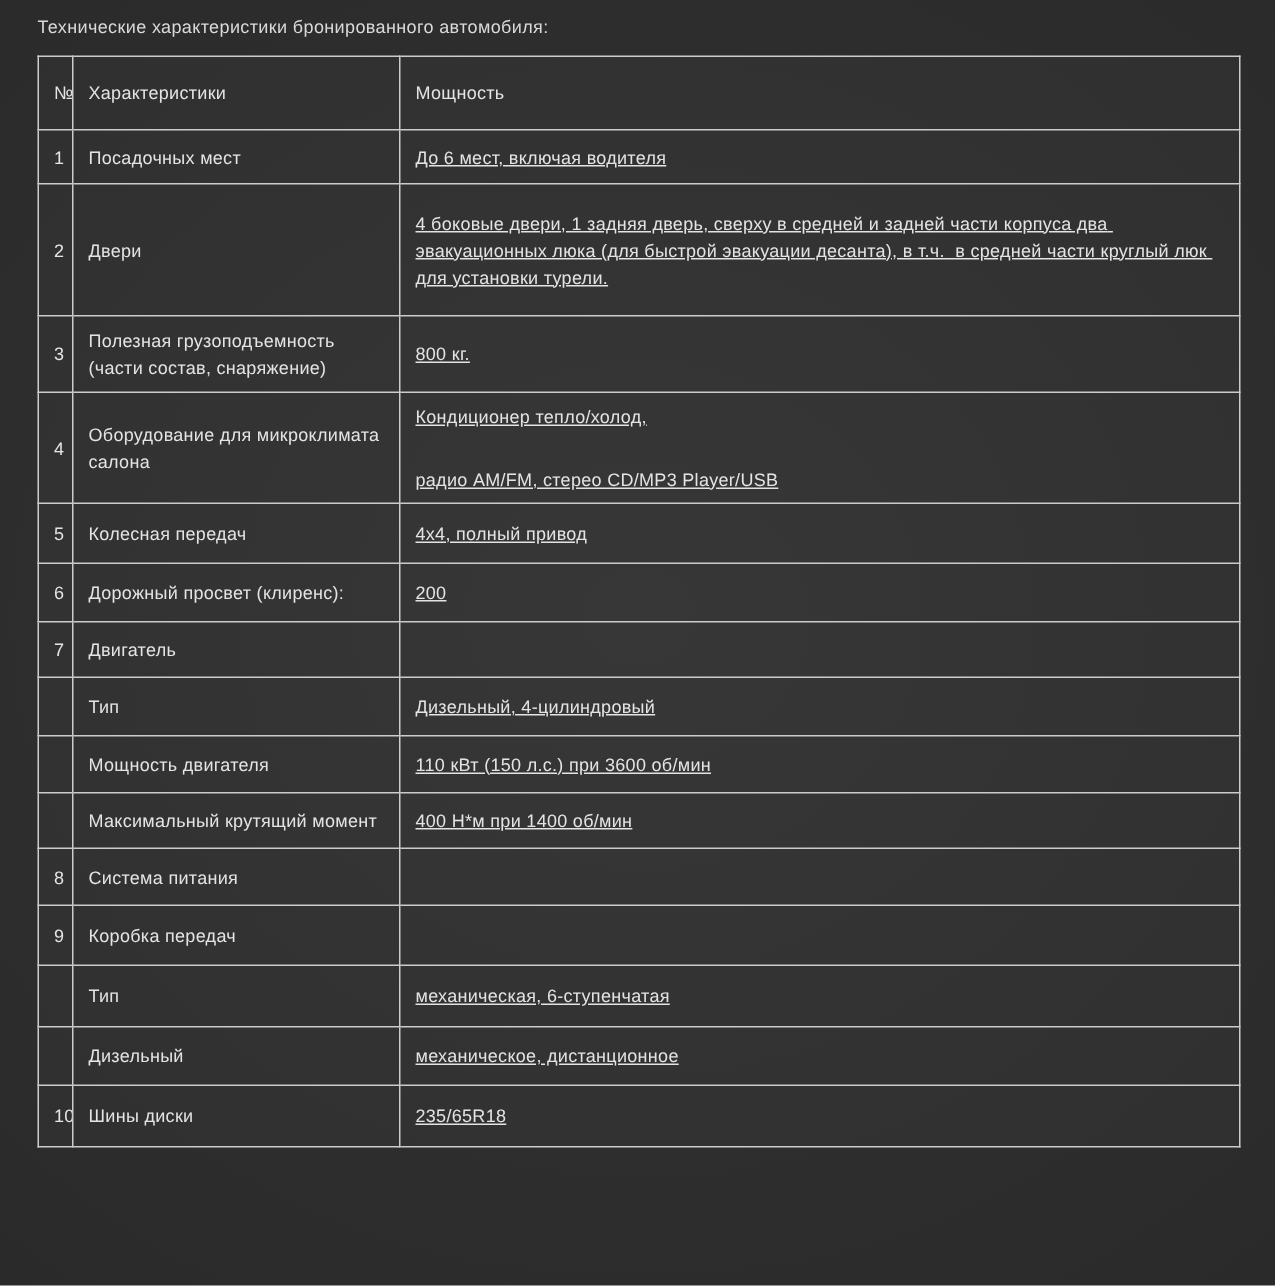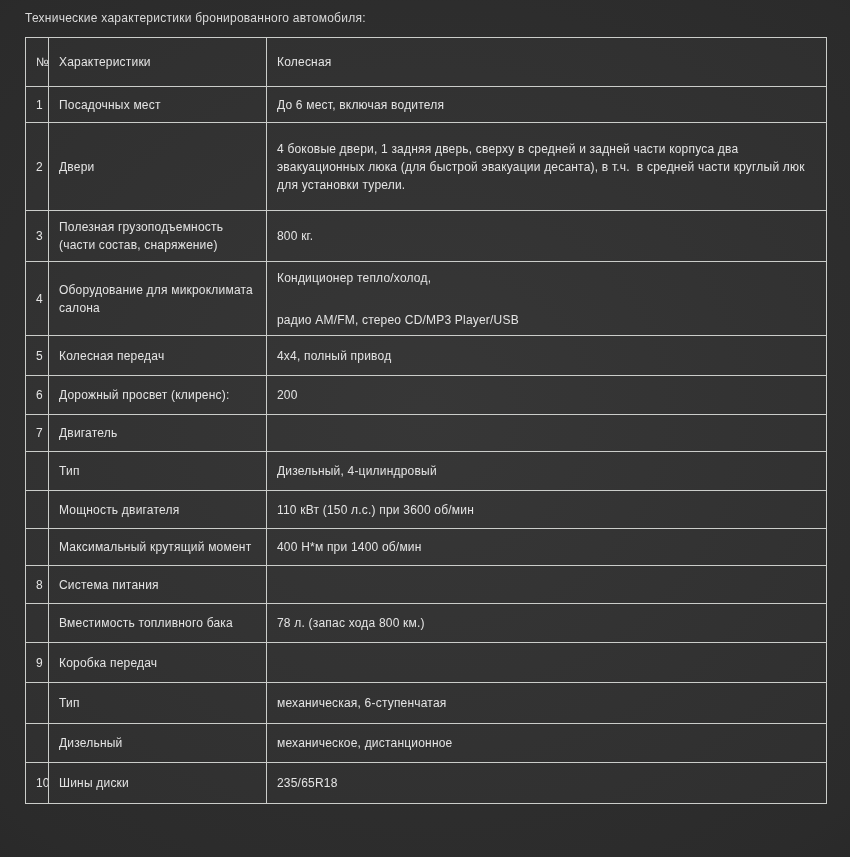--- a/index.html
+++ b/index.html
@@ -56,40 +56,40 @@
   }
   .col-num   { width: 23px; }
   .col-char  { width: 218px; }
   .cell-num {
     text-align: center;
     padding-left: 3px;
     padding-right: 3px;
   }
   .valign-bottom { vertical-align: bottom; padding-bottom: 13px; }
   .valign-top    { vertical-align: top;    padding-top: 13px; }
-  .cell-val .para { white-space: pre-wrap; }
+  .cell-val .para { white-space: pre-wrap; text-decoration: underline; }
   .cell-val .para.gap { margin-top: 24px; }
 </style>
 </head>
 <body>
 
 <div class="page">
   <div class="page-title">Технические характеристики бронированного автомобиля:</div>
 
   <table class="specs">
     <colgroup>
       <col class="col-num">
       <col class="col-char">
       <col class="col-val">
     </colgroup>
     <thead>
       <tr>
         <th class="cell-num">№</th>
         <th>Характеристики</th>
-        <th>Колесная</th>
+        <th>Мощность</th>
       </tr>
     </thead>
     <tbody id="rows">
   <tr style="height: 36px;">
     <td class="cell-num">1</td>
     <td class="cell-char">Посадочных мест</td>
     <td class="cell-val">
             <div class="para">До 6 мест, включая водителя</div>
           </td>
   </tr>
@@ -169,27 +169,20 @@
   </tr>
 
   <tr style="height: 38px;">
     <td class="cell-num">8</td>
     <td class="cell-char">Система питания</td>
     <td class="cell-val">
             <div class="para"></div>
           </td>
   </tr>
 
-  <tr style="height: 39px;">
-    <td class="cell-num"></td>
-    <td class="cell-char">Вместимость топливного бака</td>
-    <td class="cell-val">
-            <div class="para">78 л. (запас хода 800 км.)</div>
-          </td>
-  </tr>
 
   <tr style="height: 40px;">
     <td class="cell-num">9</td>
     <td class="cell-char">Коробка передач</td>
     <td class="cell-val">
             <div class="para"></div>
           </td>
   </tr>
 
   <tr style="height: 41px;">

